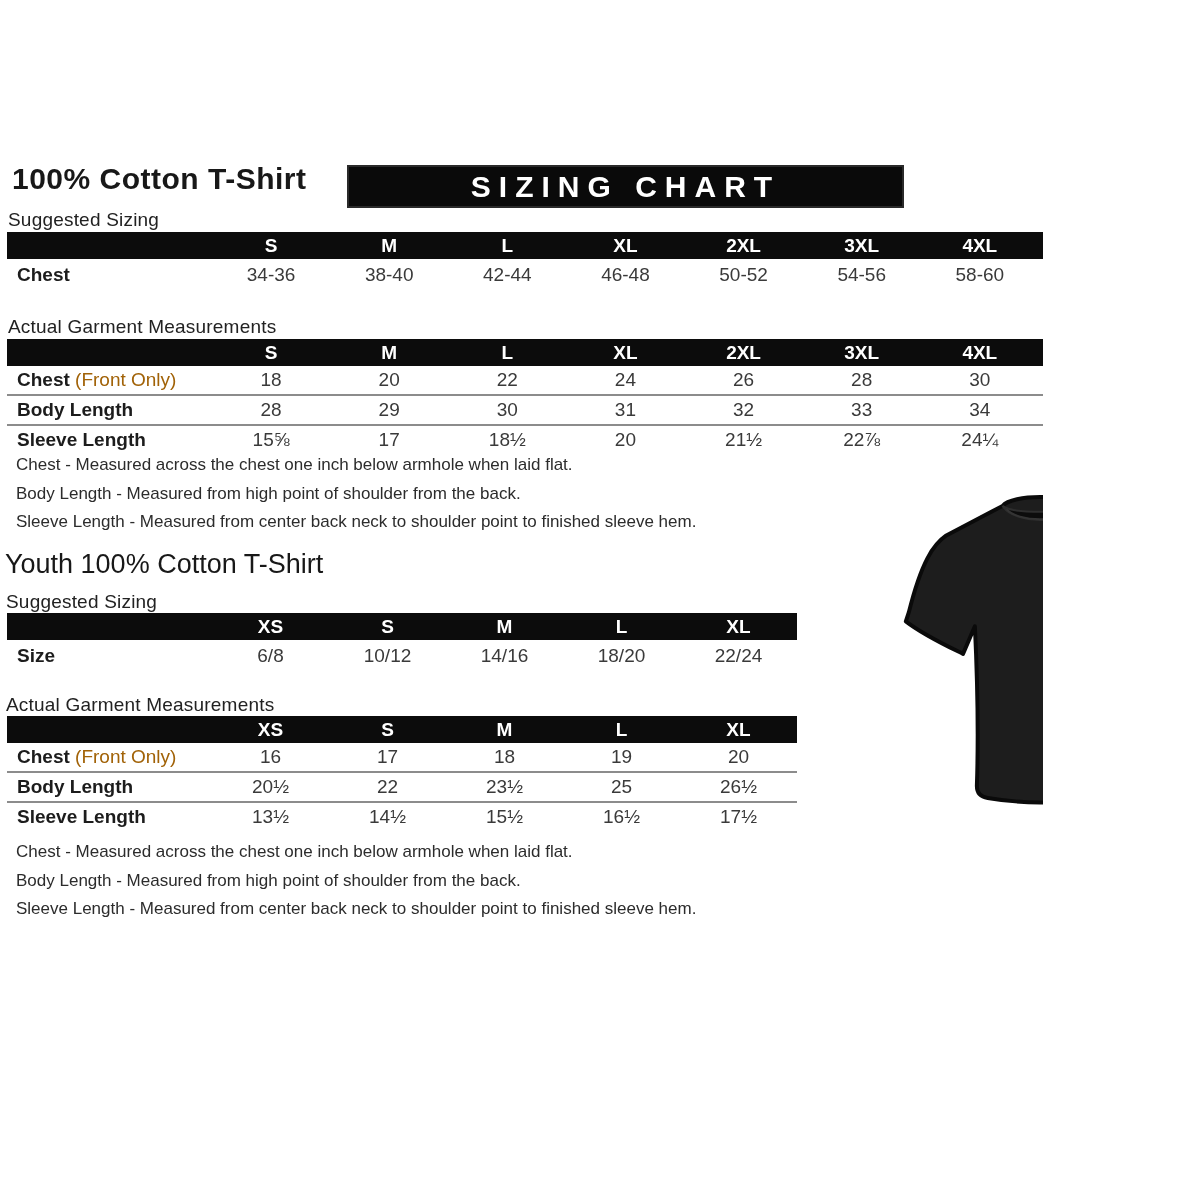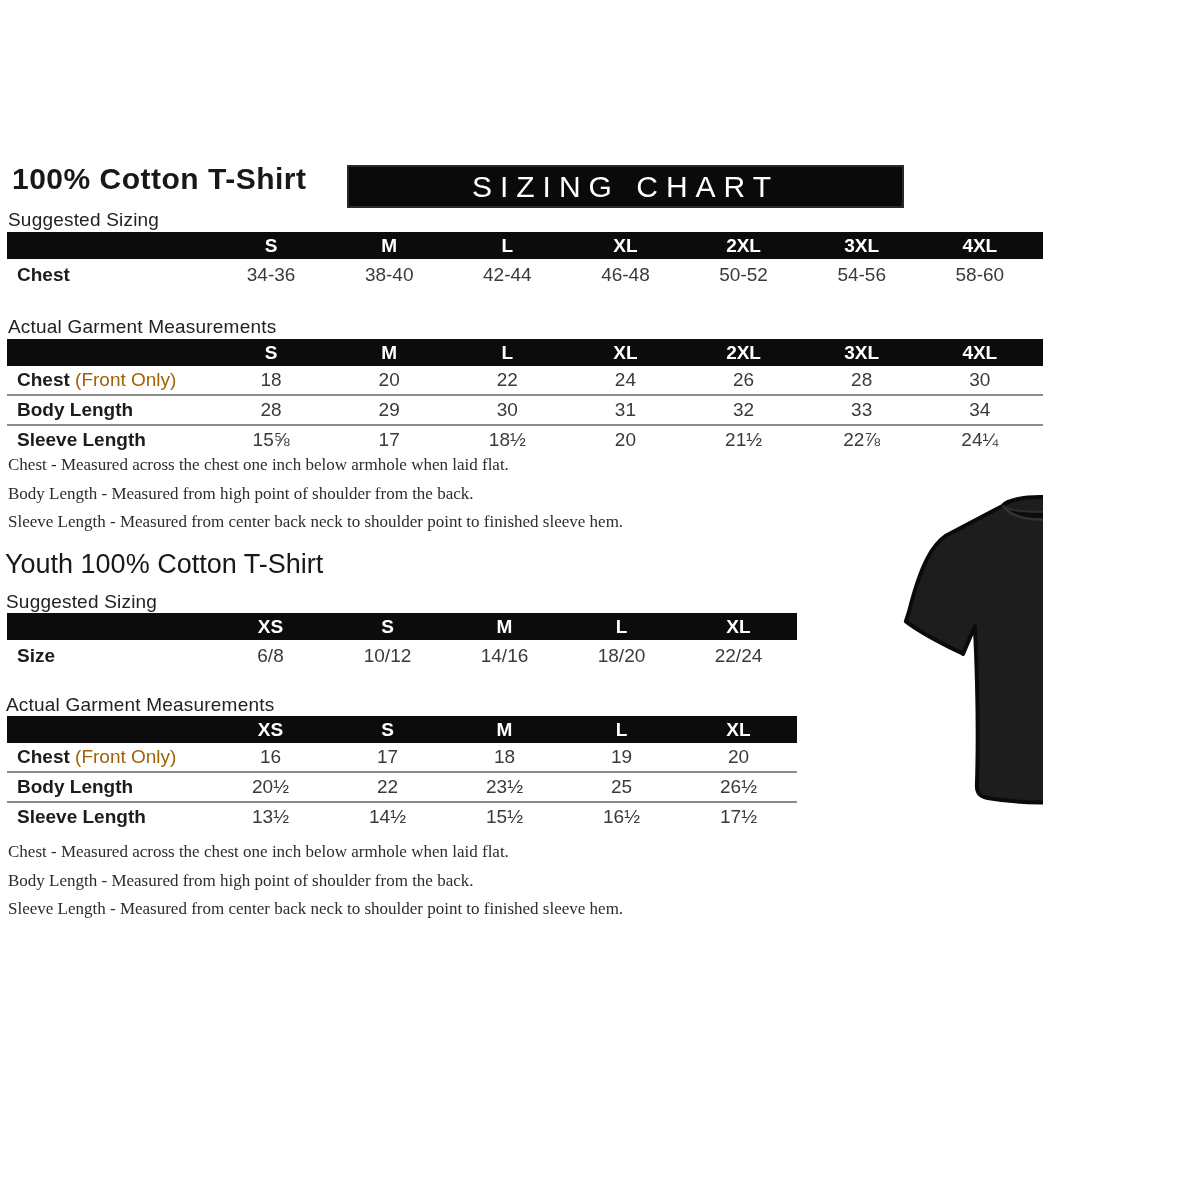--- a/index.html
+++ b/index.html
@@ -14,40 +14,40 @@
   .abs{position:absolute;}
   .main-title{
     left:12px;top:162px;
     font-size:30px;font-weight:bold;color:#181818;
     letter-spacing:0.5px;
   }
   .banner{
     left:347px;top:165px;width:557px;height:43px;
     background:#0a0a0a;color:#ffffff;
     display:flex;align-items:center;justify-content:center;
-    font-size:30px;font-weight:normal;letter-spacing:8px;
+    font-size:30px;font-weight:bold;letter-spacing:8px;
     box-shadow:0 0 0 2px #2a2a2a inset;
   }
   .section-label{
     font-size:19px;color:#222222;letter-spacing:0.2px;text-align:right;
   }
   .size-table{left:7px;}
   .trow{display:flex;align-items:center;}
   .thead{
     background:#0c0c0c;color:#ffffff;font-weight:bold;
     height:27px;font-size:19px;
   }
   .tdata{height:31px;font-size:19px;color:#3a3a3a;}
   .ruled .tdata{height:28px;border-bottom:2px solid #8c8c8c;}
   .ruled .tdata:last-child{border-bottom:none;}
   .tlbl{width:205px;padding-left:10px;box-sizing:border-box;text-align:left;}
   .tdata .tlbl b{color:#1c1c1c;font-weight:bold;}
   .tdata .tlbl span{font-weight:normal;color:#a16207;}
   .tcell{flex:1;text-align:center;}
-  .notes{font-size:17px;color:#2c2c2c;line-height:28.5px;left:8px;font-family:Liberation Serif, serif;}
+  .notes{font-size:17px;color:#2c2c2c;line-height:28.5px;left:16px;}
   .youth-title{
     left:5px;top:549px;
     font-size:27px;font-weight:normal;color:#181818;
   }
   .tshirt{left:892px;top:476px;width:296px;height:340px;}
 </style>
 </head>
 <body>
 
 <div id="canvas">

